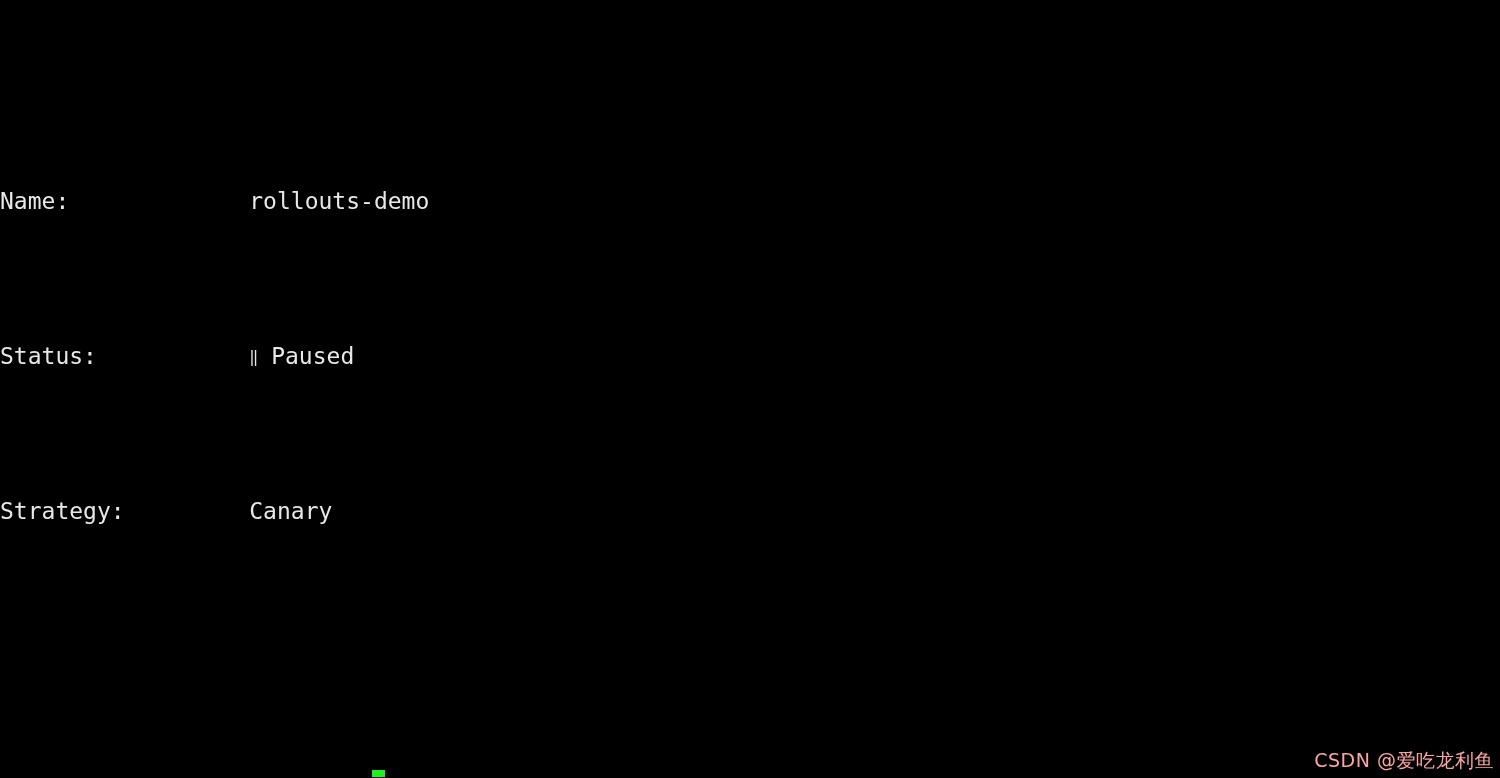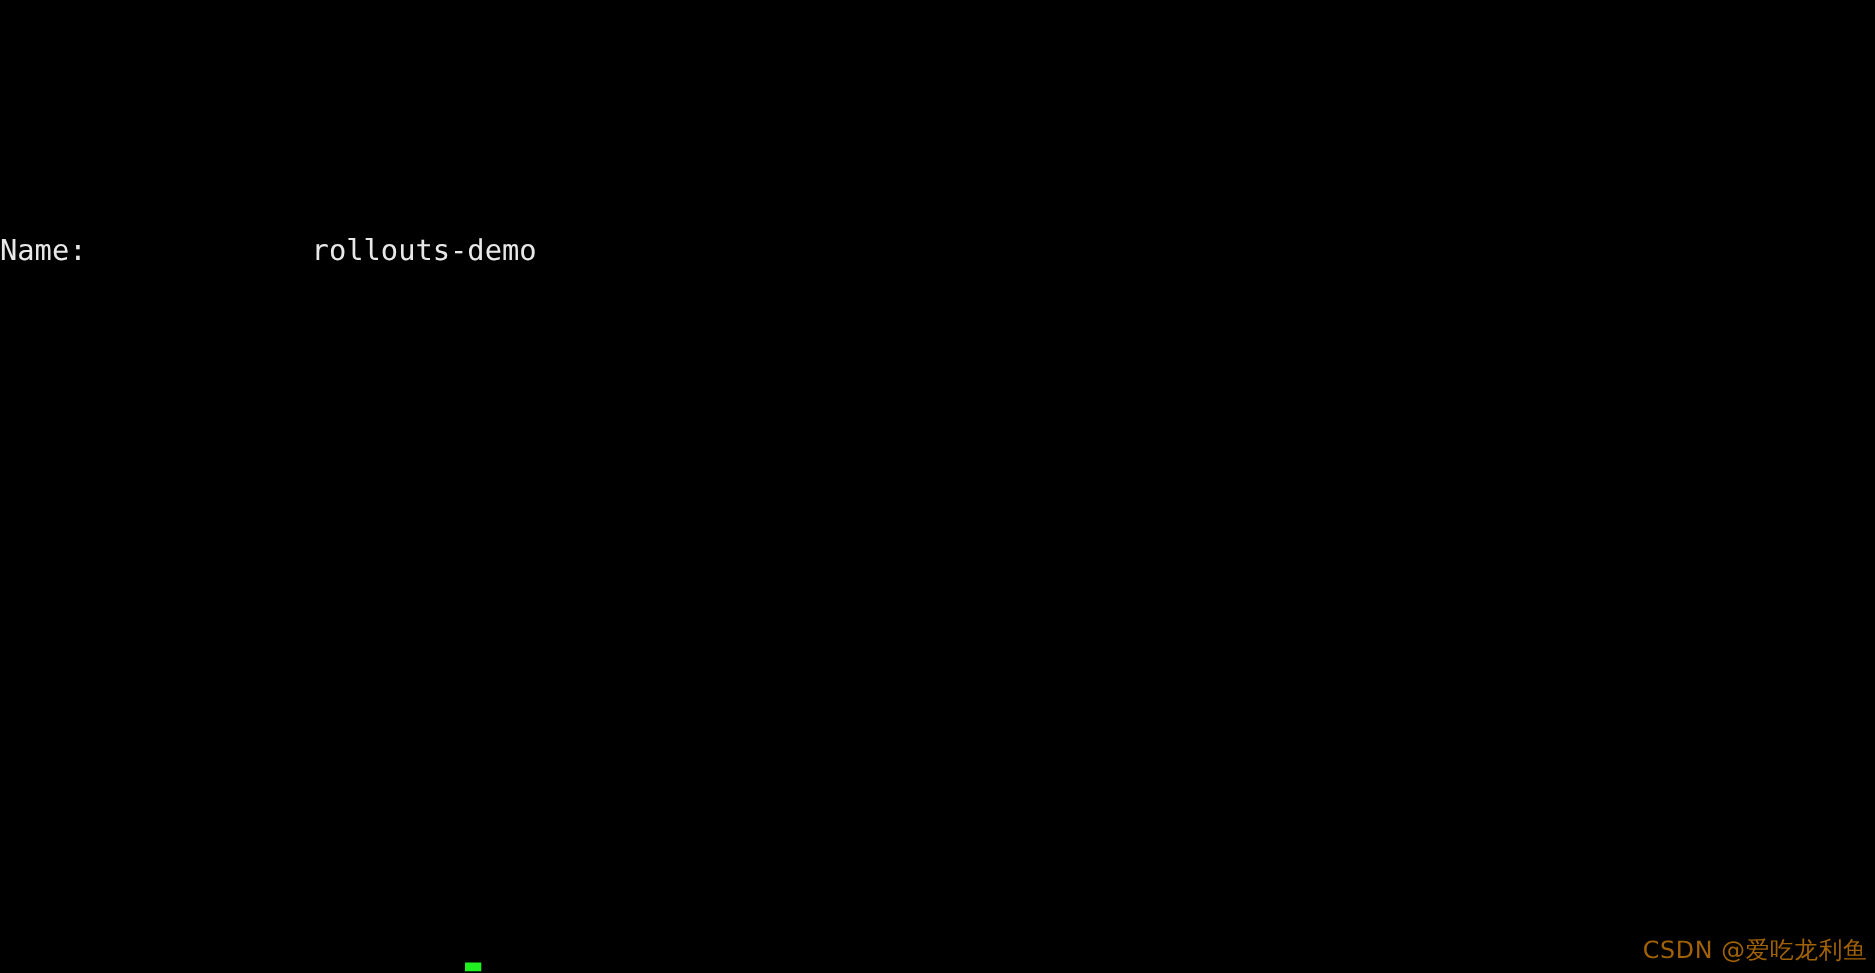--- a/index.html
+++ b/index.html
@@ -50,41 +50,43 @@
     left: 372px;
     top: 770px;
     width: 13px;
     height: 7px;
     background: #20f020;
   }
   #watermark {
     position: absolute;
     right: 6px;
     bottom: 6px;
-    color: #a16207;
+    color: #fca5a5;
     font-family: "DejaVu Sans", "Liberation Sans", sans-serif;
     font-size: 19px;
     line-height: 24px;
     letter-spacing: 0.5px;
     white-space: pre;
     text-align: right;
   }
 </style>
 </head>
 <body>
 
 <div id="terminal">
 
   
   <div>
     <div class="line"><span class="white">Name:</span><span class="white">             </span><span class="white">rollouts-demo</span></div>
 
 
+    <div class="line"><span class="white">Status:</span><span class="white">           </span><span class="white glyph-pause">‖</span><span class="white"> </span><span class="white">Paused</span></div>
 
 
+    <div class="line"><span class="white">Strategy:</span><span class="white">         </span><span class="white">Canary</span></div>
 
     
 
     
 
     
   </div>
 
   
   

